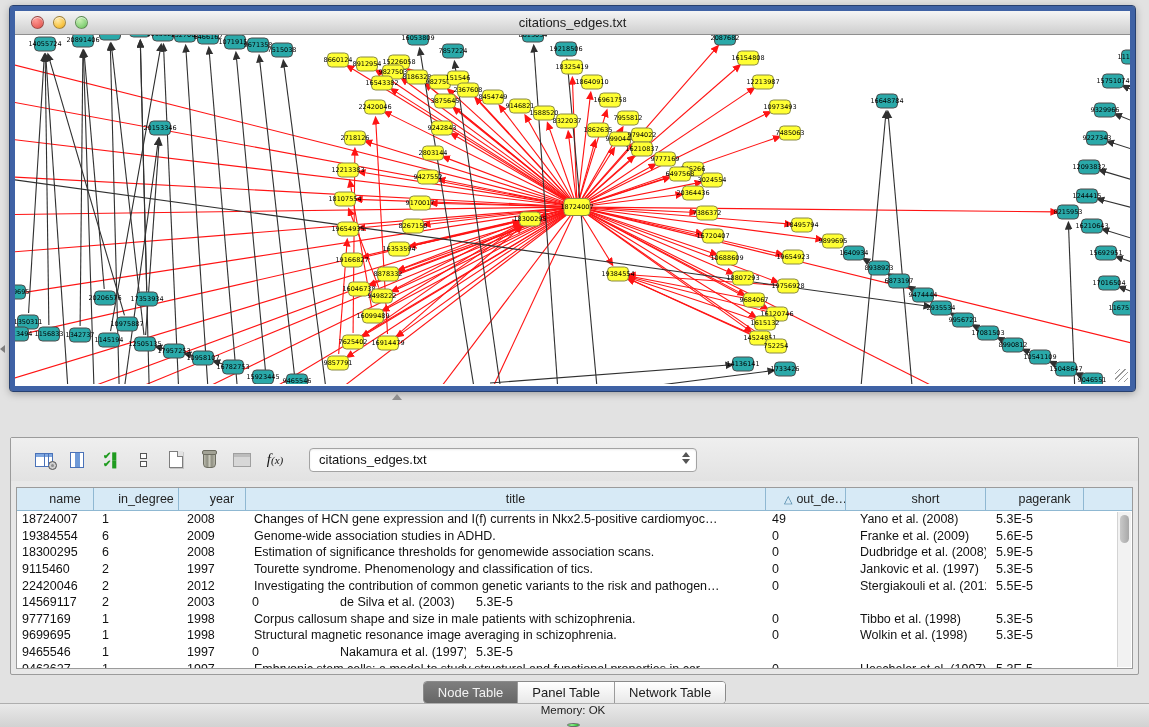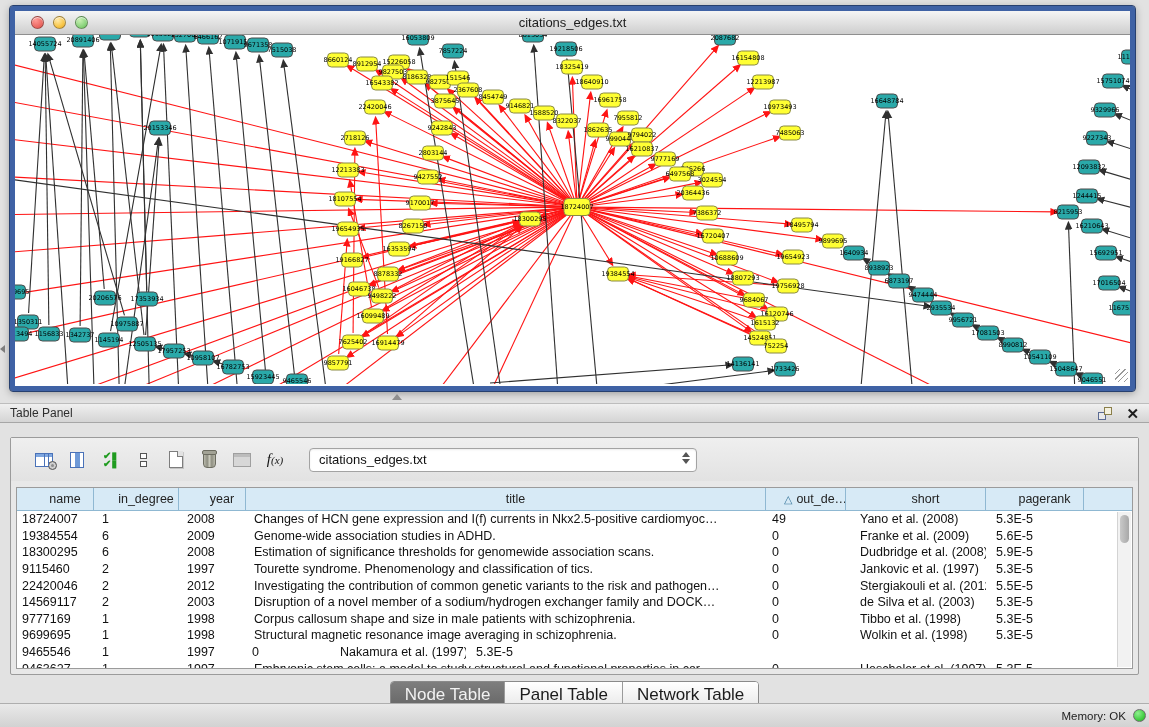--- a/index.html
+++ b/index.html
@@ -88,29 +88,29 @@
   .th .sort { color:#3b7a9e; margin-right:4px; font-size:11px; }
   .tbody .tr { display:flex; height:16.6px; align-items:center; }
   .td { font-size:12.5px; color:#111; white-space:nowrap; overflow:hidden; }
   .vscroll { position:absolute; right:1px; top:24px; width:14px; bottom:1px; background:#f2f2f2; border-left:1px solid #d3d3d3; }
   .vthumb { position:absolute; left:2px; top:3px; width:9px; height:28px; background:linear-gradient(90deg,#c9c9c9,#a8a8a8); border-radius:5px; }
 
   
   .tabbar { position:absolute; left:0; top:278px; width:100%; display:flex; justify-content:center; }
   .segctl { display:flex; border:1px solid #8a8a8a; border-radius:4px; overflow:hidden; background:#fff;
     box-shadow:0 1px 1px rgba(255,255,255,.8); }
-  .seg { padding:3px 14px; font-size:17px; color:#1c1c1c; background:linear-gradient(#ffffff,#e8e8e8);
+  .seg { padding:3px 14px; font-size:13px; color:#1c1c1c; background:linear-gradient(#ffffff,#e8e8e8);
     border-right:1px solid #9b9b9b; }
   .seg:last-child { border-right:none; }
   .seg.sel { background:linear-gradient(#7e7e7e,#666666); color:#f2f2f2; }
 
   
   .statusbar { position:absolute; left:0; bottom:0; width:100%; height:24px;
     background:linear-gradient(#e9e9e9,#d2d2d2); border-top:1px solid #aeaeae;
-    display:flex; align-items:center; justify-content:flex-end; padding-right:3px; gap:7px; }
+    display:flex; align-items:center; justify-content:flex-end; padding-right:3px; gap:7px;flex-direction:column; }
   .statusbar .mem { font-size:11.5px; color:#222; }
   .mem-dot { width:13px; height:13px; border-radius:50%; background:radial-gradient(circle at 35% 30%, #8ef08e, #3ecb3e 65%, #27a527); border:1px solid #6d6d6d; }
 </style>
 </head>
 <body>
 
 <div class="net-window">
   <div class="titlebar">
     <div class="traffic">
       <span class="tl red"></span>
@@ -780,29 +780,20 @@
   </div>
 </div>
 
 <div class="edge-arrow-left"></div>
 
 <div class="splitter">
   <div class="split-handle"></div>
 </div>
 
 <div class="table-panel">
-  <div class="tp-header">
-    <span>Table Panel</span>
-    <span class="spacer"></span>
-    <span class="float-icon">
-        <span class="sq1"></span>
-        <span class="sq2"></span>
-      </span>
-    <span class="close-x">✕</span>
-  </div>
 
   <div class="tp-container">
     <div class="toolbar">
       <span class="tb-btn">
           <span class="icon-table" style="position:relative;">
             <span class="gear-dot"></span>
           </span>
         </span>
       <span class="tb-btn">
           <span class="icon-colsel"></span>
@@ -894,21 +885,20 @@
             <div class="td" style="width: 67px; padding-left: 8px;">2012</div>
             <div class="td" style="width: 520px; padding-left: 8px;">Investigating the contribution of common genetic variants to the risk and pathogen…</div>
             <div class="td" style="width: 80px; padding-left: 6px;">0</div>
             <div class="td" style="width: 140px; padding-left: 14px;">Stergiakouli et al. (2012)</div>
             <div class="td" style="width: 98px; padding-left: 10px;">5.5E-5</div>
           </div>
           <div class="tr">
             <div class="td" style="width: 77px; padding-left: 5px;">14569117</div>
             <div class="td" style="width: 85px; padding-left: 8px;">2</div>
             <div class="td" style="width: 67px; padding-left: 8px;">2003</div>
-            <div class="td" style="width: 520px; padding-left: 8px;">Disruption of a novel member of a sodium/hydrogen exchanger family and DOCK…</div>
             <div class="td" style="width: 80px; padding-left: 6px;">0</div>
             <div class="td" style="width: 140px; padding-left: 14px;">de Silva et al. (2003)</div>
             <div class="td" style="width: 98px; padding-left: 10px;">5.3E-5</div>
           </div>
           <div class="tr">
             <div class="td" style="width: 77px; padding-left: 5px;">9777169</div>
             <div class="td" style="width: 85px; padding-left: 8px;">1</div>
             <div class="td" style="width: 67px; padding-left: 8px;">1998</div>
             <div class="td" style="width: 520px; padding-left: 8px;">Corpus callosum shape and size in male patients with schizophrenia.</div>
             <div class="td" style="width: 80px; padding-left: 6px;">0</div>

